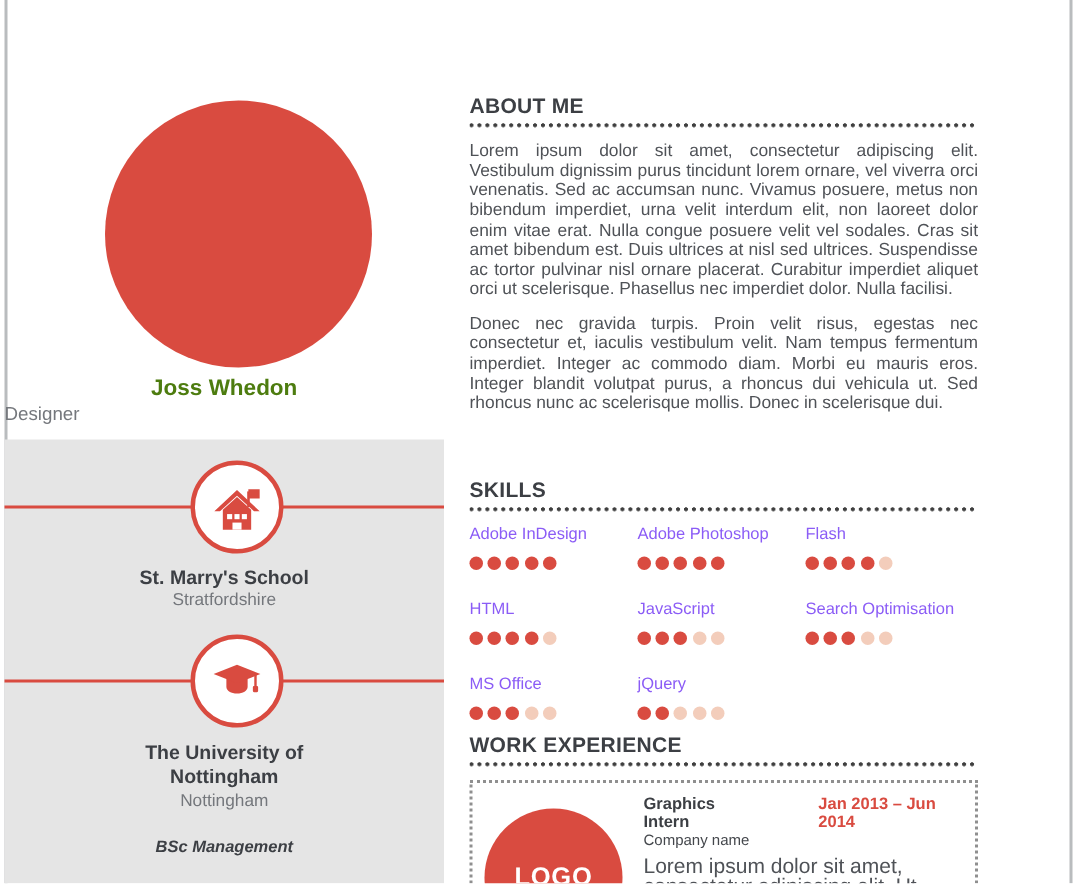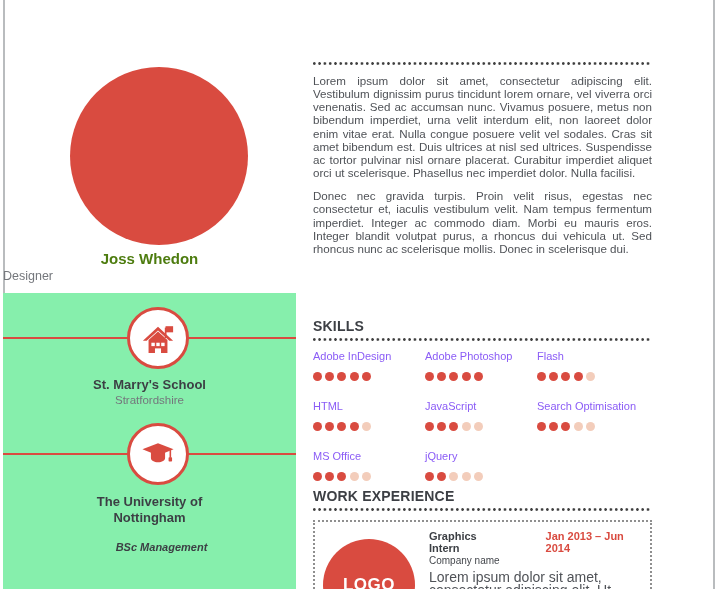--- a/index.html
+++ b/index.html
@@ -11,37 +11,37 @@
   .edge-left{left:3px;}
   .edge-right{left:713px;}
 
   
   .avatar{position:absolute;left:70px;top:67px;width:178px;height:178px;border-radius:50%;background:#d94b40;}
   .profile-name{position:absolute;left:3px;top:250px;width:293px;text-align:center;
     color:#4d7c0f;font-weight:bold;font-size:15px;}
   .profile-role{position:absolute;left:3px;top:269px;width:293px;text-align:left;
     color:#74777c;font-size:12.5px;}
 
-  .edu-block{position:absolute;left:3px;top:293px;width:293px;height:296px;background:#86efac;}
+  .edu-block{position:absolute;left:3px;top:293px;width:293px;height:296px;background:#e5e5e5;}
   .edu-line{position:absolute;left:0;width:100%;height:2px;background:#d94b40;}
   .edu-line-1{top:44px;}
   .edu-line-2{top:160px;}
   .edu-circle{position:absolute;left:124px;width:56px;height:56px;background:#fff;
     border:3px solid #d94b40;border-radius:50%;display:flex;align-items:center;justify-content:center;}
   .edu-circle-1{top:14px;}
   .edu-circle-2{top:130px;}
   .edu-school{position:absolute;left:0;width:100%;text-align:center;
     font-weight:bold;font-size:13px;line-height:16px;color:#3c3f44;}
   .edu-school-1{top:84px;}
   .edu-school-2{top:201px;left:90px;width:113px;}
   .edu-loc{position:absolute;left:0;width:100%;text-align:center;font-size:11.5px;color:#74777c;}
   .edu-loc-1{top:101px;}
   .edu-loc-2{top:235px;}
-  .edu-degree{position:absolute;left:0;top:248px;width:100%;text-align:center;
-    font-size:11px;font-weight:bold;font-style:italic;color:#3c3f44;padding-left:12px;}
+  .edu-degree{position:absolute;left:0;top:266px;width:100%;text-align:center;
+    font-size:11px;font-weight:bold;font-style:italic;color:#3c3f44;}
 
   
   .section{position:absolute;left:313px;width:339px;}
   .sec-about{top:62px;}
   .sec-skills{top:318px;}
   .sec-work{top:488px;}
   .sec-heading{margin:0 0 4px 0;font-size:14px;font-weight:bold;color:#3c3f44;letter-spacing:.2px;}
   .dotted-rule{height:3px;margin-bottom:9px;
     background-image:radial-gradient(circle at 1.3px 1.5px,#3f3f3f 1.15px,transparent 1.5px);
     background-size:5.3px 3px;background-repeat:repeat-x;}
@@ -103,24 +103,26 @@
       <svg width="34" height="34" viewBox="0 0 36 36">
         <g fill="#d94b40">
           <path d="M10.5 16 h15 v6.2 c0 2.6 -3.4 4.6 -7.5 4.6 c-4.1 0 -7.5 -2 -7.5 -4.6 z"></path>
           <polygon points="18,6.5 34.5,13 18,19.5 1.5,13"></polygon>
           <rect x="30.2" y="13" width="1.7" height="9"></rect>
           <rect x="29.2" y="21.5" width="3.7" height="4.4" rx="0.8"></rect>
         </g>
       </svg>
     </div>
     <div class="edu-school edu-school-2">The University of Nottingham</div>
+    <div class="edu-loc edu-loc-2">Nottingham</div>
     <div class="edu-degree">BSc Management</div>
   </div>
 
   <section class="section sec-about">
+    <h2 class="sec-heading">ABOUT ME</h2>
     <div class="dotted-rule"></div>
     <p class="para">Lorem ipsum dolor sit amet, consectetur adipiscing elit. Vestibulum dignissim purus tincidunt lorem ornare, vel viverra orci venenatis. Sed ac accumsan nunc. Vivamus posuere, metus non bibendum imperdiet, urna velit interdum elit, non laoreet dolor enim vitae erat. Nulla congue posuere velit vel sodales. Cras sit amet bibendum est. Duis ultrices at nisl sed ultrices. Suspendisse ac tortor pulvinar nisl ornare placerat. Curabitur imperdiet aliquet orci ut scelerisque. Phasellus nec imperdiet dolor. Nulla facilisi.</p>
     <p class="para">Donec nec gravida turpis. Proin velit risus, egestas nec consectetur et, iaculis vestibulum velit. Nam tempus fermentum imperdiet. Integer ac commodo diam. Morbi eu mauris eros. Integer blandit volutpat purus, a rhoncus dui vehicula ut. Sed rhoncus nunc ac scelerisque mollis. Donec in scelerisque dui.</p>
   </section>
 
   <section class="section sec-skills">
     <h2 class="sec-heading">SKILLS</h2>
     <div class="dotted-rule"></div>
     <div class="skills-grid">
       <div class="skill">

